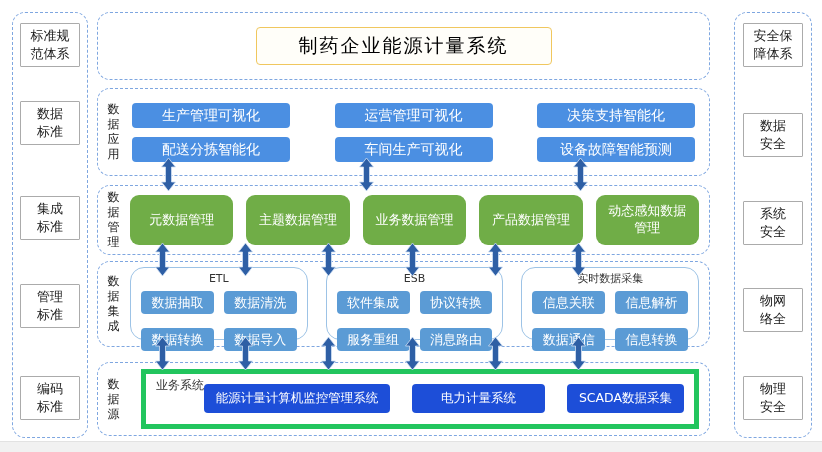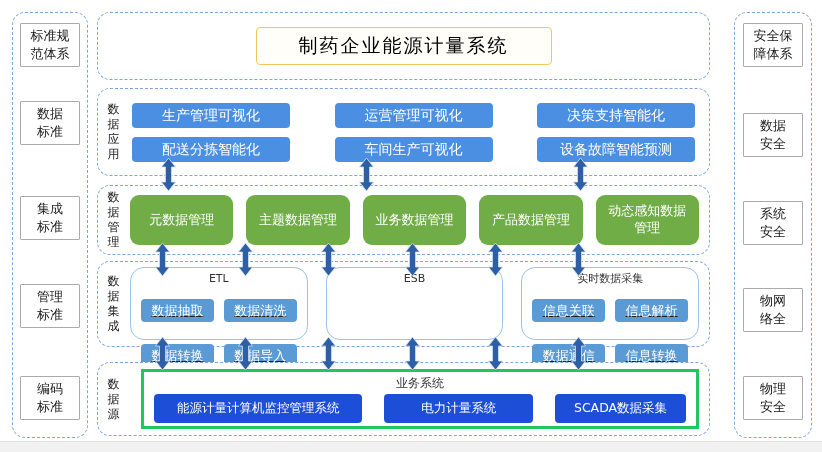--- a/index.html
+++ b/index.html
@@ -58,31 +58,31 @@
     display:flex; gap:18px;
   }
   .group {
     flex:1; border:1px solid #9DC3E6; border-radius:14px; background:#fff;
     padding:3px 10px 25px 10px; box-sizing:border-box;
     display:flex; flex-direction:column;
   }
   .group-title { text-align:center; font-size:11px; color:#333; line-height:16px; }
   .group-grid {
     flex:1; display:grid; grid-template-columns:1fr 1fr;
-    grid-template-rows:1fr 1fr; gap:22px 10px; margin-top:12px;text-decoration:underline;
+    grid-template-rows:1fr 1fr; gap:14px 10px; margin-top:4px;
   }
   .cell {
     background:#5B9BD5; color:#fff; font-size:13px; border-radius:4px;
     display:flex; align-items:center; justify-content:center; min-height:23px;
   }
   
   .biz-box {
     position:absolute; left:43px; right:10px; top:6px; bottom:6px;
-    border:3px solid #22c55e; background:#fff; box-sizing:border-box;
-    padding:3px 10px 8px 10px; display:flex; flex-direction:column;
+    border:5px solid #22c55e; background:#fff; box-sizing:border-box;
+    padding:3px 10px 8px 10px; display:flex; 
   }
   .biz-title { text-align:center; font-size:12px; color:#333; line-height:16px; }
   .biz-row { flex:1; display:flex; gap:22px; margin-top:3px; align-items:center; }
   .biz-pill {
     height:29px; border-radius:4px; background:#1d4ed8; color:#fff;
     font-size:12.5px; display:flex; align-items:center; justify-content:center;
     text-align:center;
   }
   .biz-pill.w1 { flex:1.75; }
   .biz-pill.w2 { flex:1.25; }
@@ -177,20 +177,26 @@
         <div class="group-title">ETL</div>
         <div class="group-grid">
           <div class="cell">数据抽取</div>
           <div class="cell">数据清洗</div>
           <div class="cell">数据转换</div>
           <div class="cell">数据导入</div>
         </div>
       </div>
       <div class="group">
         <div class="group-title">ESB</div>
+        <div class="group-grid">
+          <div class="cell">软件集成</div>
+          <div class="cell">协议转换</div>
+          <div class="cell">服务重组</div>
+          <div class="cell">消息路由</div>
+        </div>
       </div>
       <div class="group">
         <div class="group-title">实时数据采集</div>
         <div class="group-grid">
           <div class="cell">信息关联</div>
           <div class="cell">信息解析</div>
           <div class="cell">数据通信</div>
           <div class="cell">信息转换</div>
         </div>
       </div>

